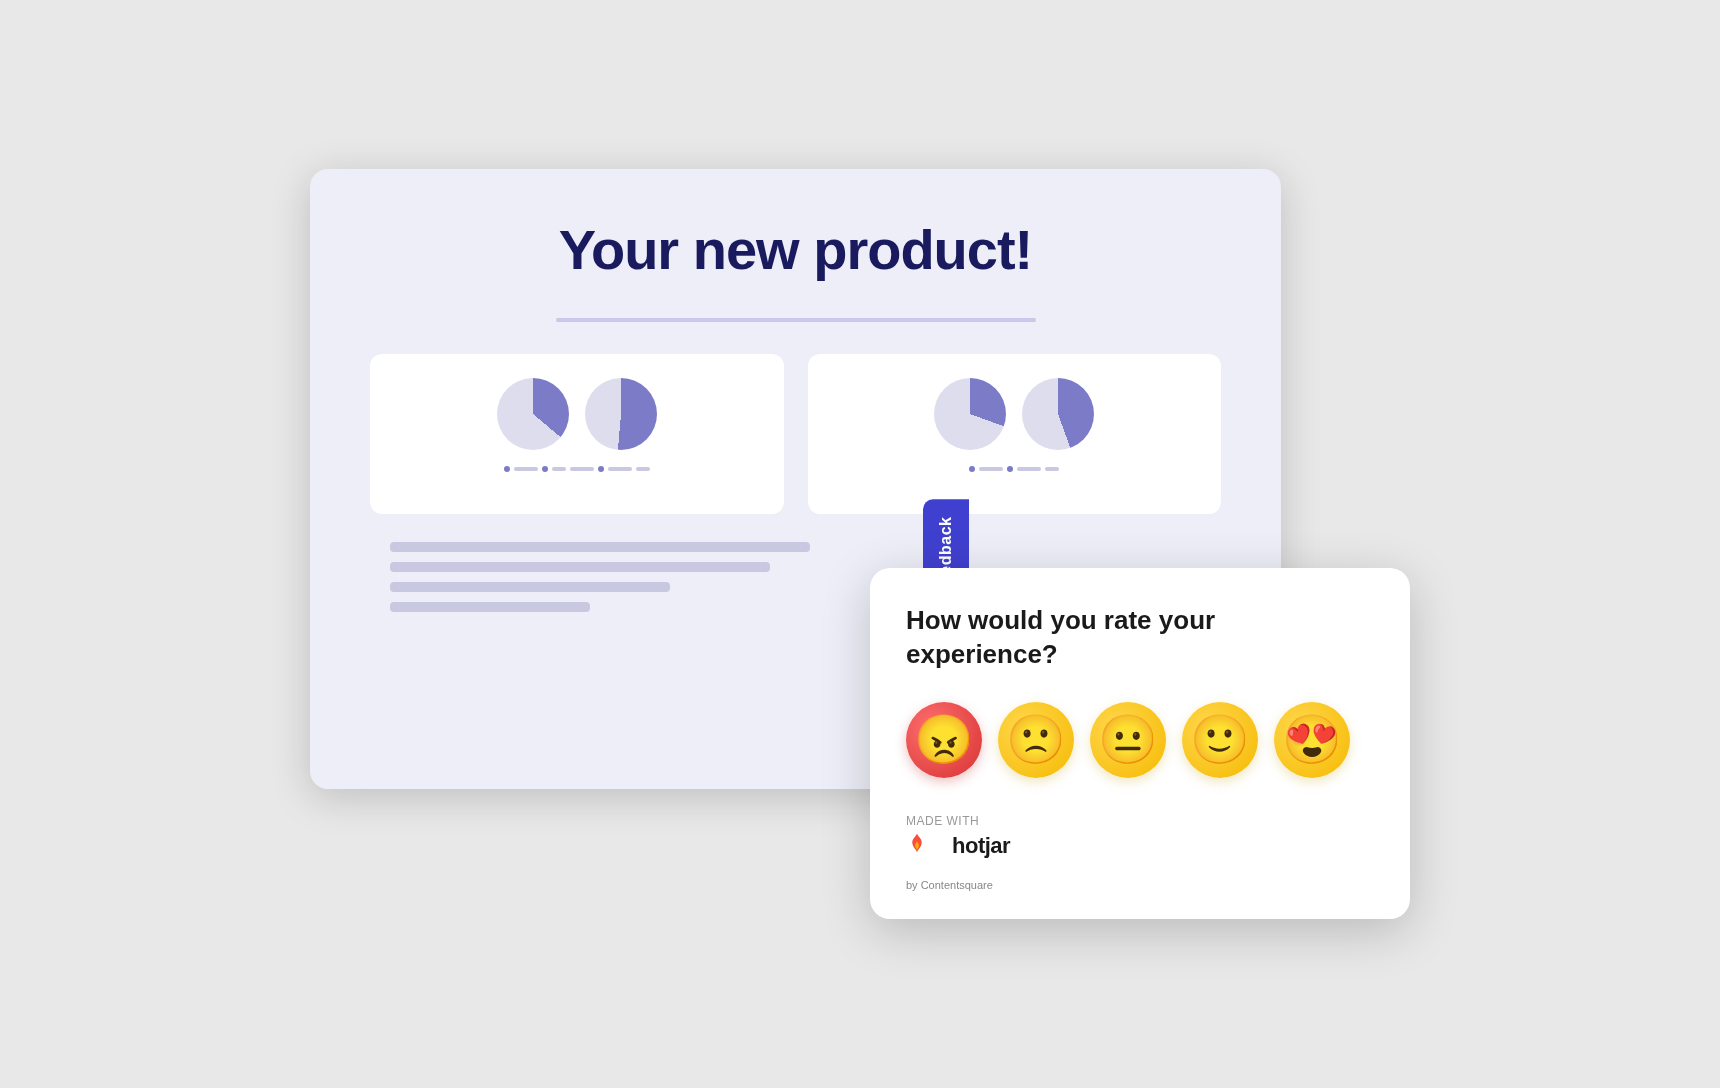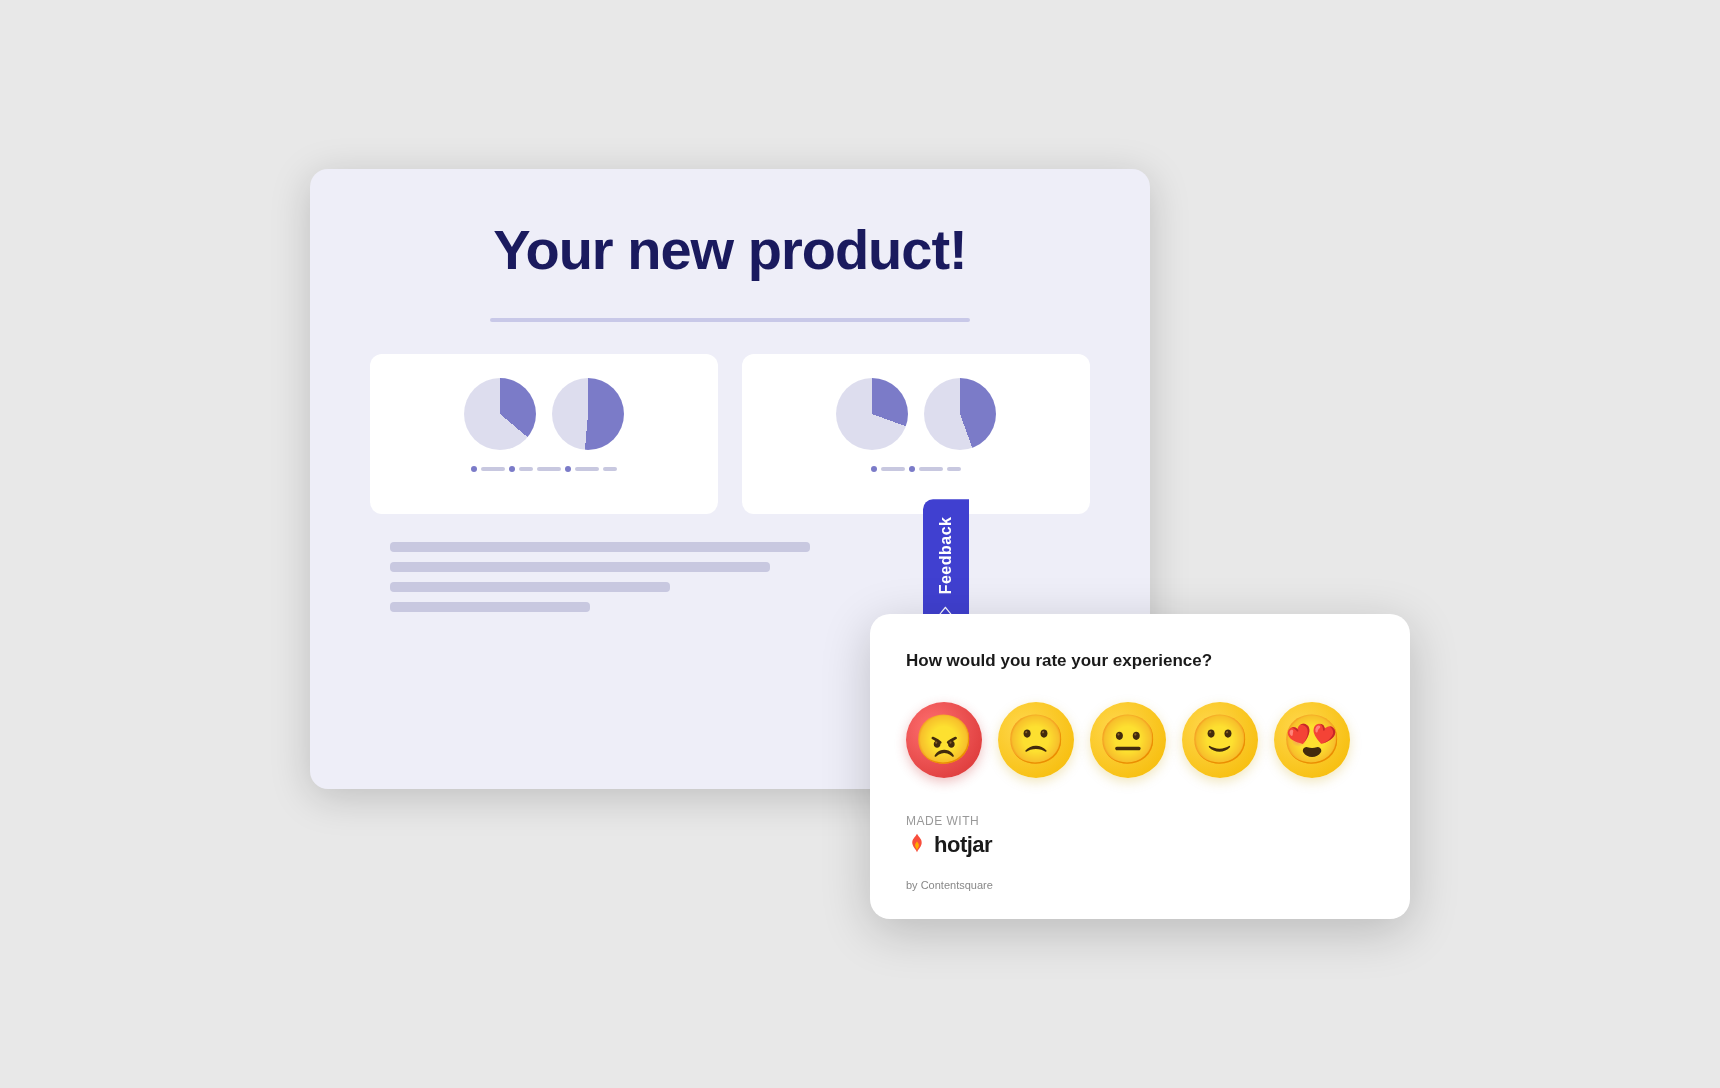--- a/index.html
+++ b/index.html
@@ -17,21 +17,21 @@
       position: relative;
       width: 1100px;
       height: 750px;
     }
 
     
     .browser-window {
       position: absolute;
       top: 0;
       left: 0;
-      width: 840px;
+      width: 971px;
       height: 620px;
       background: #eeeef8;
       border-radius: 18px;
       box-shadow: 0 8px 40px rgba(0,0,0,0.18);
       overflow: hidden;
       padding: 48px 60px 40px;
     }
 
     .browser-title {
       text-align: center;
@@ -178,21 +178,21 @@
       bottom: 0;
       width: 540px;
       background: white;
       border-radius: 20px;
       box-shadow: 0 12px 50px rgba(0,0,0,0.20);
       padding: 36px 36px 28px;
       z-index: 20;
     }
 
     .survey-question {
-      font-size: 17px;
+      font-size: 26px;
       font-weight: 600;
       color: #1a1a1a;
       margin-bottom: 30px;
       line-height: 1.3;
     }
 
     .emoji-row {
       display: flex;
       gap: 16px;
       margin-bottom: 36px;
@@ -253,21 +253,22 @@
     .made-with {
       font-size: 12px;
       color: #999;
       text-transform: uppercase;
       letter-spacing: 0.5px;
       margin-bottom: 2px;
     }
 
     .hotjar-logo {
       display: flex;
-      gap: 6px;
+      align-items: center;
+      gap: 24px;
     }
 
     .hotjar-icon {
       color: #f84e3c;
       font-size: 18px;
     }
 
     .hotjar-text {
       font-size: 22px;
       font-weight: 700;

